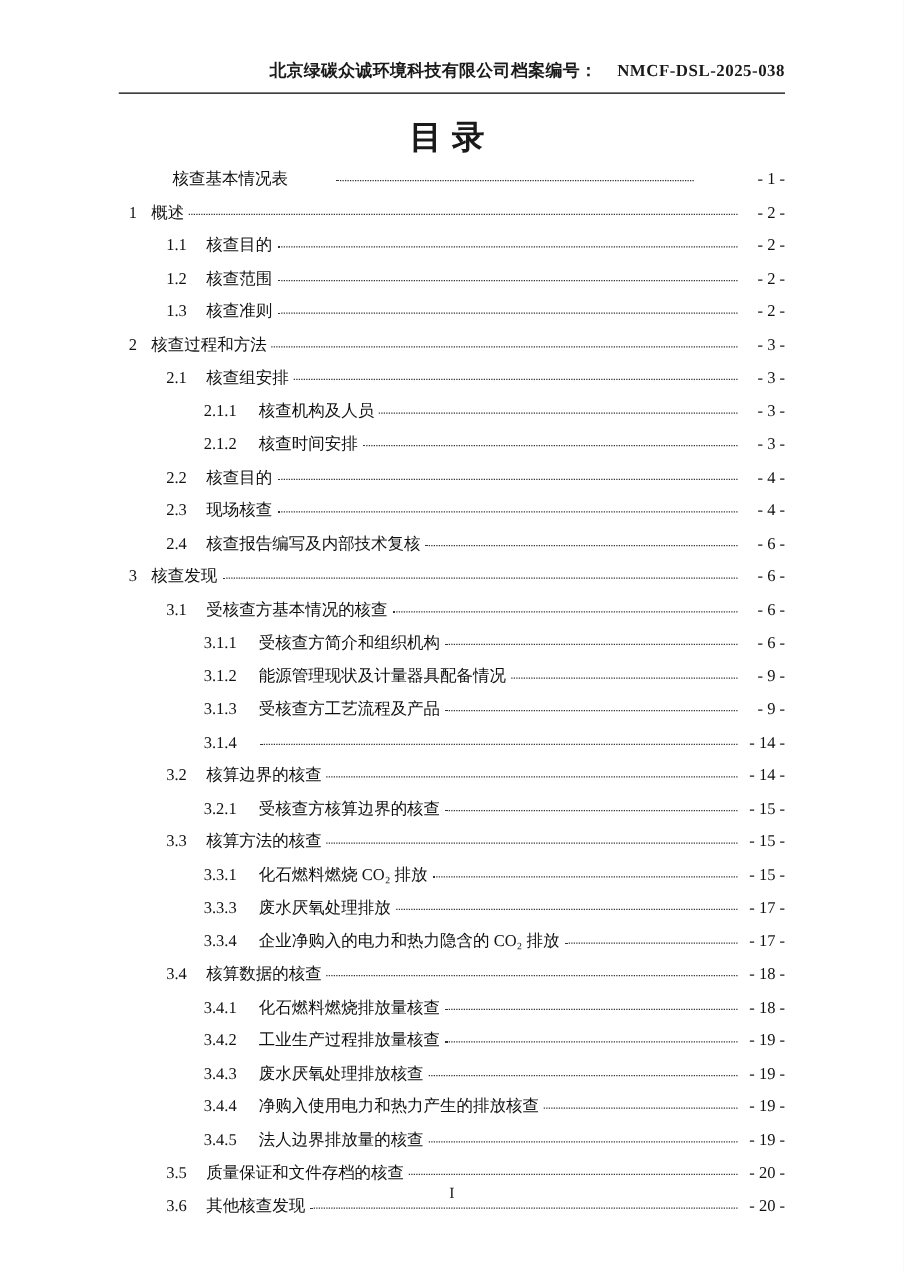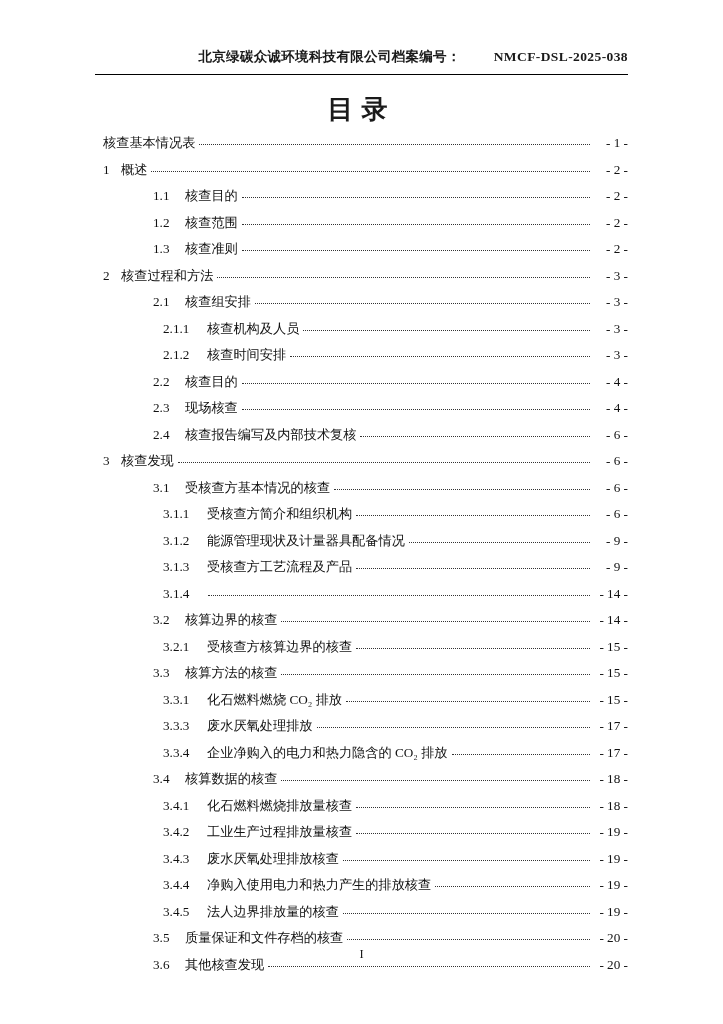--- a/index.html
+++ b/index.html
@@ -29,29 +29,28 @@
     font-size: 13.5px;
     letter-spacing: 0.3px;
   }
   .header .company {
     font-weight: 700;
     font-family: "Liberation Serif", "DejaVu Serif", serif;
   }
   .header .archive {
     display: flex;
     align-items: baseline;
-    gap: 4px;
+    gap: 16px;
   }
   .header .archive-label {
     font-weight: 700;
   }
   .header .archive-no {
     font-weight: 700;
     letter-spacing: 0.4px;
-    margin-left: 29px;
   }
   .header-rule {
     position: absolute;
     top: 74px;
     left: 95px;
     right: 95px;
     border-bottom: 1px solid #000;
     height: 0;
   }
   .title {
@@ -98,25 +97,25 @@
     height: 0.6em;
   }
   .toc-page {
     flex: 0 0 auto;
     padding-left: 3px;
     text-align: right;
     min-width: 34px;
   }
   
   .lvl0 .toc-num { width: 0; }
-  .lvl0 { padding-left: 8px; }
+  .lvl0 { padding-left: 8px; gap: 35px; }
   .lvl1 { padding-left: 8px; }
   .lvl1 .toc-num { width: 18px; }
   .lvl2 { padding-left: 38px; }
-  .lvl2 .toc-num { width: 32px; margin-left: 20px; }
+  .lvl2 .toc-num { width: 32px; }
   .lvl3 { padding-left: 68px; }
   .lvl3 .toc-num { width: 44px; }
 
   .footer {
     position: absolute;
     bottom: 62px;
     left: 0;
     width: 100%;
     text-align: center;
     font-size: 12.5px;

